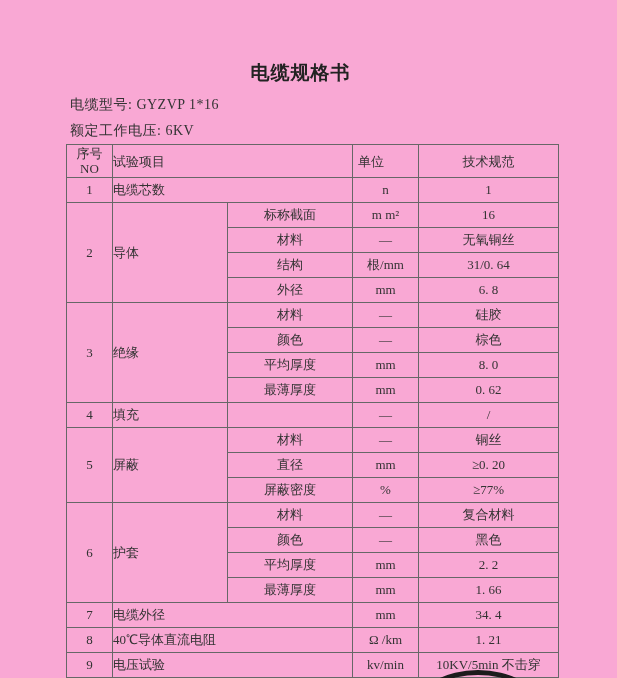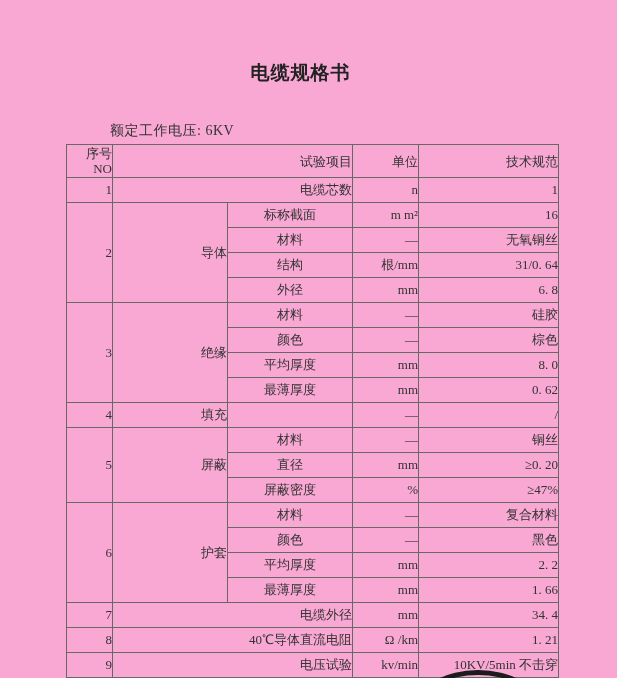--- a/index.html
+++ b/index.html
@@ -14,79 +14,80 @@
   .doc-title{
     position:absolute;top:60px;left:0;width:601px;
     text-align:center;
     font-size:19px;font-weight:bold;letter-spacing:1px;color:#222;
   }
   .meta-line{
     position:absolute;left:70px;
     font-size:14px;color:#333;letter-spacing:0.5px;
   }
   .meta-model{top:96px;}
-  .meta-voltage{top:122px;margin-left:40px;}
+  .meta-voltage{top:122px;}
   table.spec{
     position:absolute;left:66px;top:144px;
     width:492px;
     border-collapse:collapse;table-layout:fixed;
   }
   table.spec th,table.spec td{
     border:1px solid #676767;
     font-size:13px;font-weight:normal;
     padding:0;
     color:#333;
     vertical-align:middle;
     overflow:hidden;
     white-space:nowrap;
   }
   table.spec th{height:32px;line-height:15px;}
   table.spec td{height:24px;}
-  .c{text-align:right;}
-  .l{text-align:right;padding-left:9px;}
+  .c{text-align:center;}
+  .l{text-align:left;padding-left:9px;}
   .subitem{text-align:center;padding-left:7px;}
   
   .hr{border-right-style:hidden;}
   .hl{border-left-style:hidden;}
   .stamp{
     position:absolute;
     left:418px;top:670px;
     width:110px;height:60px;
     border:5px solid #1c1c1c;
     border-radius:50%;
     background:transparent;
   }
 </style>
 </head>
 <body>
 
 <div class="page">
 
   <div class="doc-title">电缆规格书</div>
 
+  <div class="meta-line meta-model"><span>电缆型号:</span>&nbsp;<span>GYZVP 1*16</span></div>
 
   <div class="meta-line meta-voltage"><span>额定工作电压:</span>&nbsp;<span>6KV</span></div>
 
   <table class="spec">
     <colgroup>
       <col style="width:46px">
         <col style="width:115px">
         <col style="width:125px">
         <col style="width:66px">
         <col style="width:140px">
     </colgroup>
 
     <tbody>
         <tr>
       <th class="c">
         <div>序号</div>
         <div>NO</div>
       </th>
       <th colspan="2" class="l">试验项目</th>
-      <th class="l" style="">单位</th>
+      <th class="l" style="padding-left:5px">单位</th>
       <th class="c">技术规范</th>
     </tr>
 
     <tr>
       <td class="c">1</td>
       <td colspan="2" class="l">电缆芯数</td>
       <td class="c">n</td>
       <td class="c">1</td>
     </tr>
 
@@ -152,21 +153,21 @@
       <td class="c">铜丝</td>
     </tr>
     <tr>
       <td class="subitem hr">直径</td>
       <td class="c hl">mm</td>
       <td class="c">≥0. 20</td>
     </tr>
     <tr>
       <td class="subitem hr">屏蔽密度</td>
       <td class="c hl">%</td>
-      <td class="c">≥47%</td>
+      <td class="c">≥77%</td>
     </tr>
 
     <tr>
       <td rowspan="4" class="c">6</td>
       <td rowspan="4" class="l">护套</td>
       <td class="subitem hr">材料</td>
       <td class="c hl">—</td>
       <td class="c">复合材料</td>
     </tr>
     <tr>

